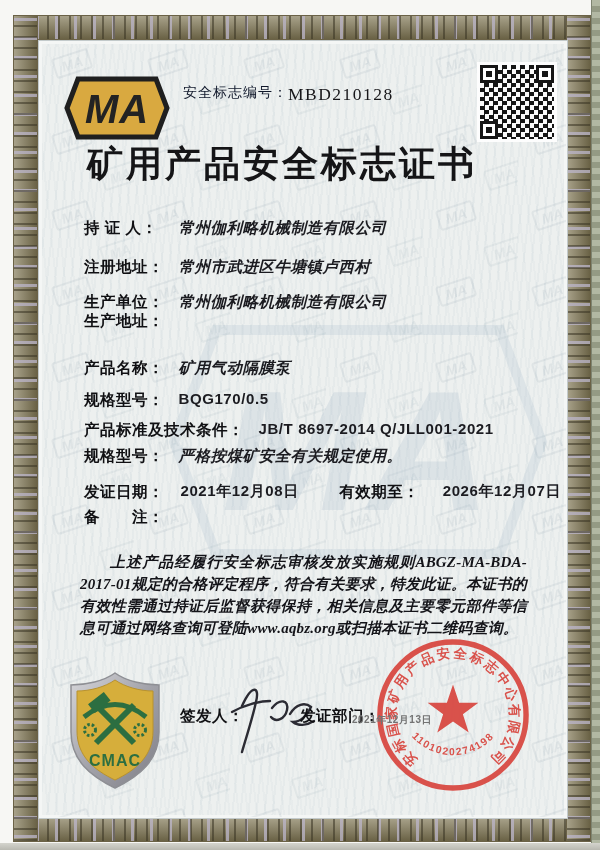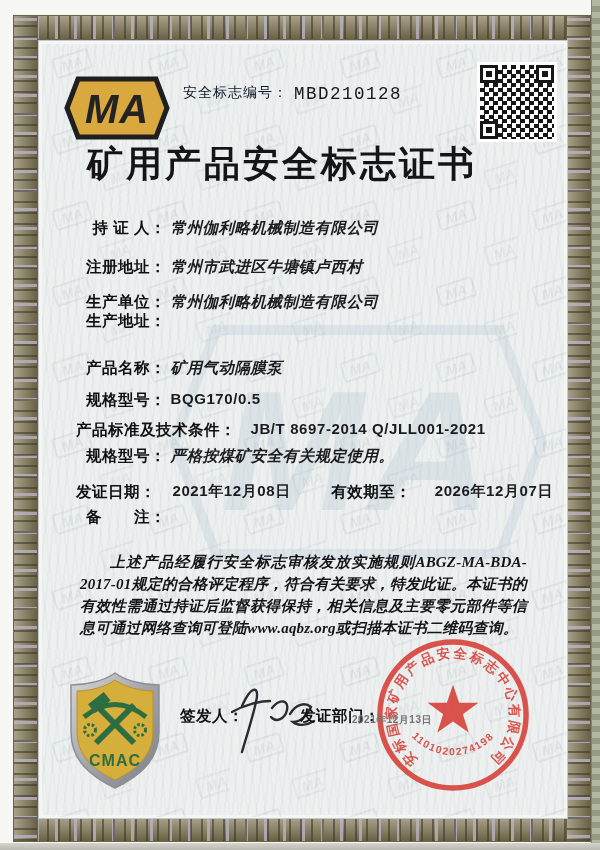--- a/index.html
+++ b/index.html
@@ -34,33 +34,33 @@
         repeating-linear-gradient(96deg, rgba(166,185,196,.10) 0 2px, rgba(0,0,0,0) 2px 8px),
         repeating-linear-gradient(84deg, rgba(166,185,196,.08) 0 2px, rgba(0,0,0,0) 2px 9px);}
 
   .wm-tiles{position:absolute;left:38px;top:40px;width:528px;height:777px;pointer-events:none;}
   .wm-big{position:absolute;left:168px;top:322px;width:380px;height:240px;pointer-events:none;opacity:.55;}
 
   
   .ma-logo{position:absolute;left:64px;top:76px;width:106px;height:64px;}
   .safety-no{position:absolute;left:183px;top:84px;white-space:nowrap;}
   .safety-no .lbl{font-size:14px;font-weight:400;color:#0f172a;letter-spacing:1px;}
-  .safety-no .num{font-family:Liberation Mono, monospace;font-size:17.5px;color:#17171a;letter-spacing:1.5px;margin-left:6px;}
+  .safety-no .num{font-family:Liberation Serif, serif;font-size:17.5px;color:#17171a;letter-spacing:1.5px;}
   .qr{position:absolute;left:477px;top:62px;width:80px;height:80px;background:#fdfdfd;padding:3px;box-sizing:border-box;}
   .qr-inner{position:relative;width:74px;height:74px;
       background-image:repeating-conic-gradient(#161616 0% 25%, #fbfbfb 0% 50%);background-size:9px 9px;}
   .finder{position:absolute;width:18px;height:18px;border:3px solid #161616;background:#fff;box-sizing:border-box;}
   .finder i{position:absolute;left:3px;top:3px;width:6px;height:6px;background:#161616;}
   .f-tl{left:0;top:0;} .f-tr{right:0;top:0;} .f-bl{left:0;bottom:0;}
 
   .title{position:absolute;left:38px;top:140px;width:488px;text-align:center;
       font-family:"Liberation Serif",serif;font-weight:700;font-size:36px;letter-spacing:3px;color:#151517;}
 
   
-  .row{position:absolute;left:76px;white-space:nowrap;text-align:right;}
+  .row{position:absolute;left:84px;white-space:nowrap;}
   .lbl{display:inline-block;min-width:90px;font-size:15.5px;font-weight:700;color:#101013;vertical-align:top;letter-spacing:.5px;}
   .lbl.auto{min-width:0;margin-right:10px;}
   .val-cn{display:inline-block;font-family:"Liberation Serif",serif;font-style:italic;font-weight:700;
       font-size:15.5px;color:#1b1b20;vertical-align:top;letter-spacing:.5px;}
   .val-lat{display:inline-block;font-weight:700;font-size:15px;color:#1b1b20;vertical-align:top;letter-spacing:.6px;}
   .row.wrap{white-space:normal;display:flex;align-items:center;width:450px;}
   .row.wrap .val-cn{width:346px;line-height:1.35;}
 
   .paragraph{position:absolute;left:80px;top:551px;width:447px;
       font-family:"Liberation Serif",serif;font-style:italic;font-weight:700;font-size:15px;

